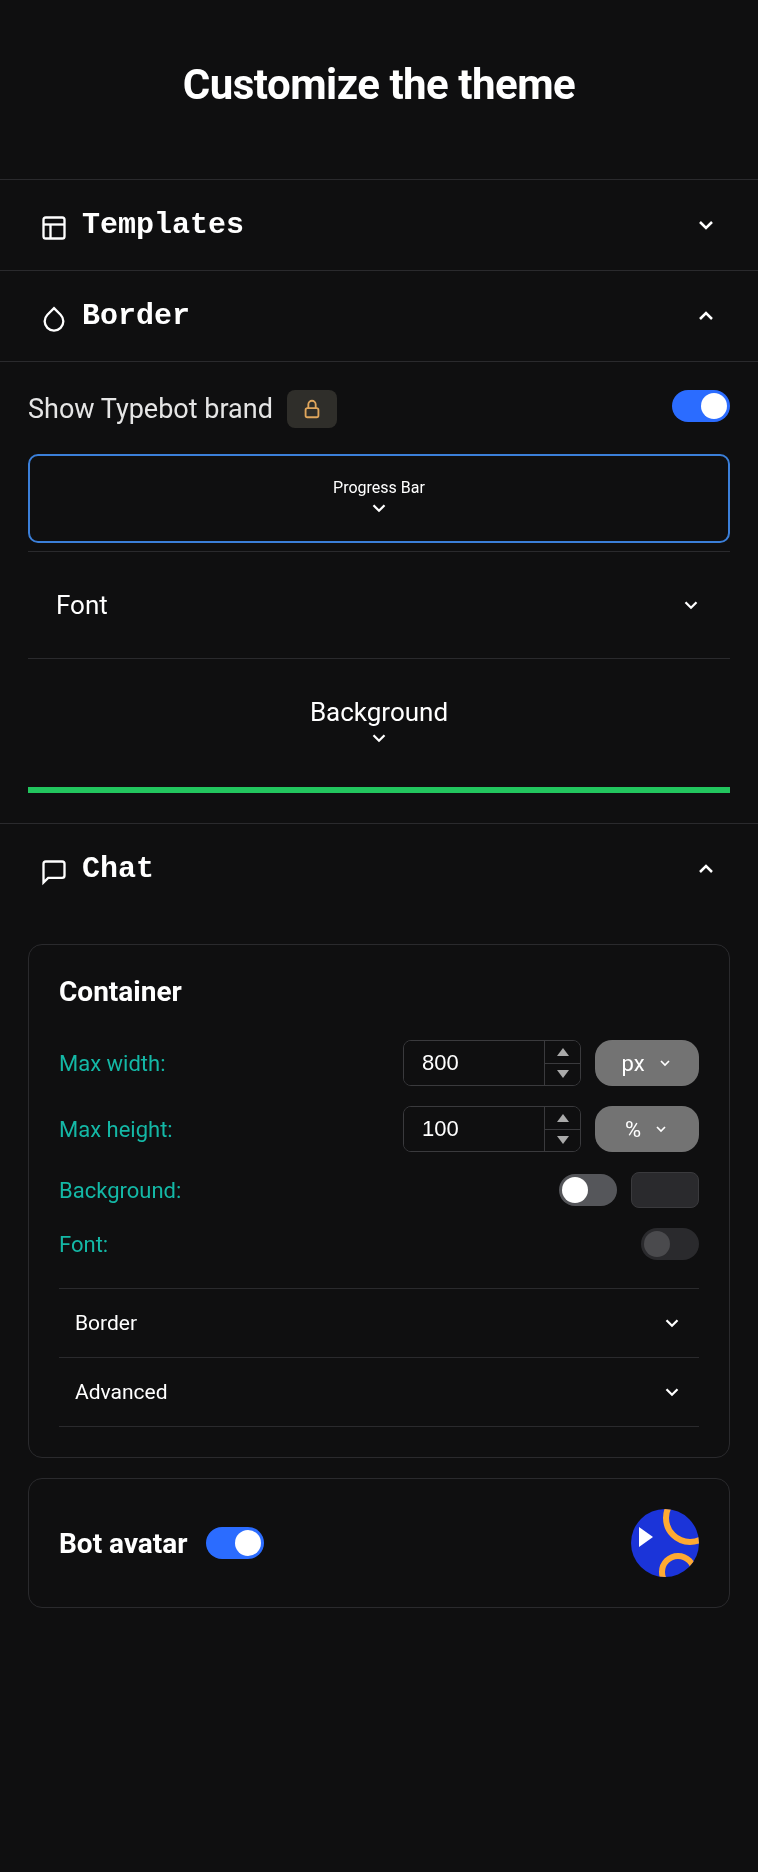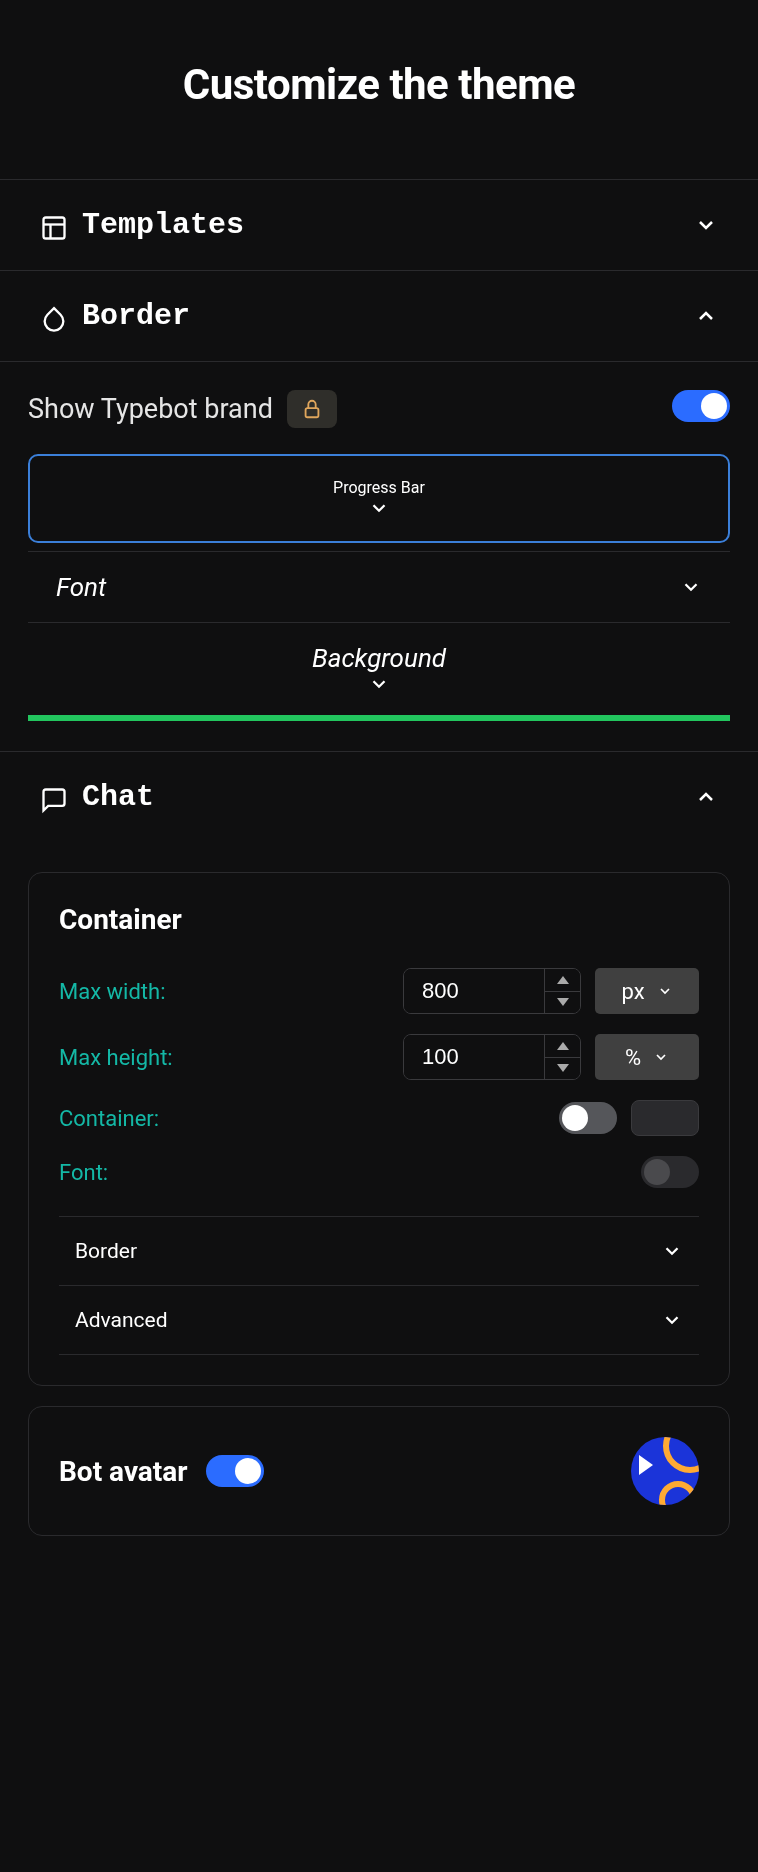--- a/index.html
+++ b/index.html
@@ -94,27 +94,26 @@
     cursor: pointer;
     font-size: 16px;
     flex-direction: column;
   }
   .sub-item.highlighted {
     border: 2px solid #3b7fd9;
     border-radius: 10px;
   }
   .sub-item-flat {
     border-top: 1px solid #2a2a2d;
-    padding: 20px 28px;
+    padding: 38px 28px;
     display: flex;
     align-items: center;
     justify-content: space-between;
     cursor: pointer;
     font-size: 26px;
-    font-style: italic;
   }
   .sub-item-flat:last-child { border-bottom: 6px solid #22c55e; flex-direction: column; }
   .card {
     border: 1px solid #2a2a2d;
     border-radius: 14px;
     padding: 30px;
     margin: 20px 0;
   }
   .card-title {
     font-size: 28px;
@@ -161,23 +160,23 @@
   .stepper-btn {
     flex: 1;
     display: flex;
     align-items: center;
     justify-content: center;
     cursor: pointer;
     background: #0f0f10;
   }
   .stepper-btn:first-child { border-bottom: 1px solid #3a3a3d; }
   .unit-select {
-    background: #404040;
+    background: #737373;
     border: none;
-    border-radius: 5px;
+    border-radius: 17px;
     height: 46px;
     padding: 0 18px;
     display: flex;
     align-items: center;
     gap: 12px;
     cursor: pointer;
     font-size: 22px;
     color: #ffffff;
     min-width: 104px;
     justify-content: center;
@@ -384,21 +383,21 @@
         <div class="unit-select">
           <span>%</span>
           <svg width="16" height="16" viewBox="0 0 24 24" fill="none" stroke="#ffffff" stroke-width="2.5">
               <polyline points="6 9 12 15 18 9"></polyline>
             </svg>
         </div>
       </div>
     </div>
 
     <div class="field-row">
-      <span class="field-label">Container:</span>
+      <span class="field-label">Background:</span>
       <div class="field-controls">
         <div class="toggle off-light">
             <div class="knob"></div>
           </div>
         <div class="color-swatch"></div>
       </div>
     </div>
 
     <div class="field-row">
       <span class="field-label">Font:</span>

